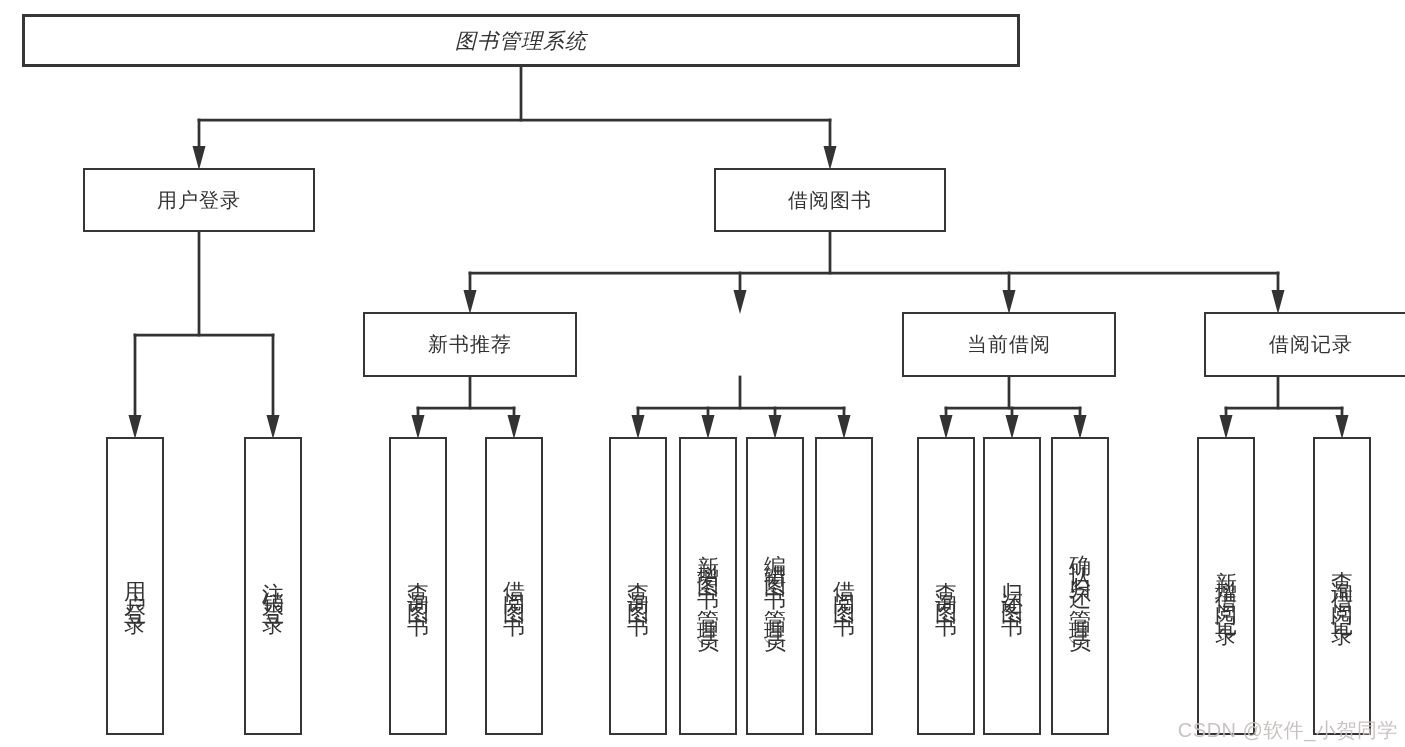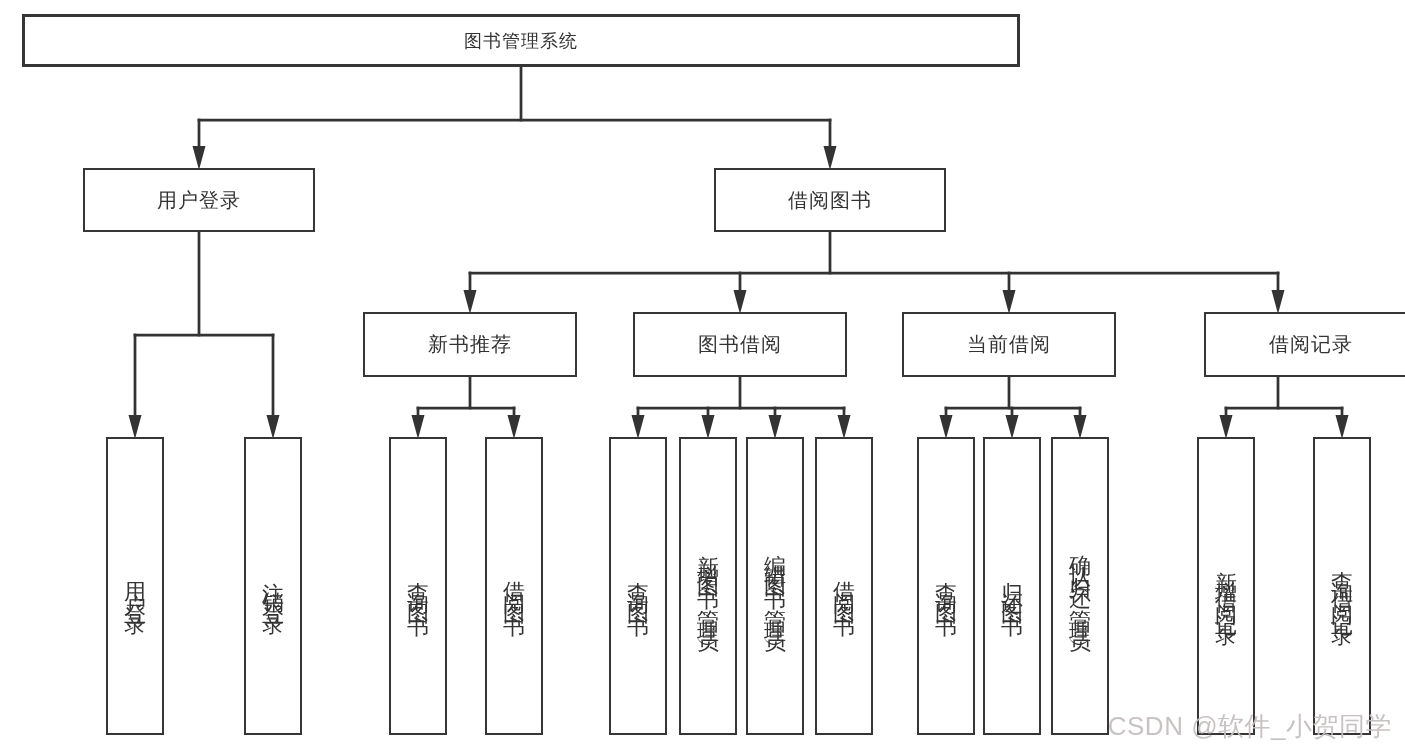--- a/index.html
+++ b/index.html
@@ -15,21 +15,21 @@
     position:absolute;
     box-sizing:border-box;
     border:2.5px solid #363636;
     background:#ffffff;
     display:flex;align-items:center;justify-content:center;
     color:#333333;
     z-index:2;
   }
   .hlabel{font-size:20px;letter-spacing:1px;}
   #n-root{left:22px;top:14px;width:998px;height:53px;border-width:3px;}
-  #n-root .hlabel{font-size:18px;}
+  #n-root .hlabel{font-size:21px;font-style:italic;}
   #n-login{left:83px;top:168px;width:232px;height:64px;}
   #n-mgmt{left:714px;top:168px;width:232px;height:64px;}
   .l3{top:312px;width:214px;height:65px;}
   #n-recommend{left:363px;}
   #n-borrowing{left:633px;}
   #n-current{left:902px;}
   #n-records{left:1171px;margin-left:33px;}
   .leaf{top:437px;width:58px;height:298px;}
   .vtext{
     writing-mode:vertical-rl;
@@ -48,22 +48,22 @@
   #lf-bor-add{left:679px;}
   #lf-bor-edit{left:746px;}
   #lf-bor-borrow{left:815px;}
   #lf-cur-query{left:917px;}
   #lf-cur-return{left:983px;}
   #lf-cur-confirm{left:1051px;}
   #lf-rcd-add{left:1197px;}
   #lf-rcd-query{left:1313px;}
   #watermark{
     position:absolute;
-    right:13px;bottom:3px;
-    font-size:26px;
+    right:7px;bottom:3px;
+    font-size:20px;
     color:rgba(198,191,191,0.95);
     z-index:5;
     letter-spacing:0.5px;
   }
 </style>
 </head>
 <body>
 
 <div id="stage">
 
@@ -137,23 +137,20 @@
   <div class="node" id="n-login">
     <span class="hlabel">用户登录</span>
   </div>
   <div class="node" id="n-mgmt">
     <span class="hlabel">借阅图书</span>
   </div>
 
   <div class="node l3" id="n-recommend">
     <span class="hlabel">新书推荐</span>
   </div>
-  <div class="node l3" id="n-borrowing">
-    <span class="hlabel">图书借阅</span>
-  </div>
   <div class="node l3" id="n-current">
     <span class="hlabel">当前借阅</span>
   </div>
   <div class="node l3" id="n-records">
     <span class="hlabel">借阅记录</span>
   </div>
 
   <div class="node leaf" id="lf-login">
     <span class="vtext">用户登录</span>
   </div>

